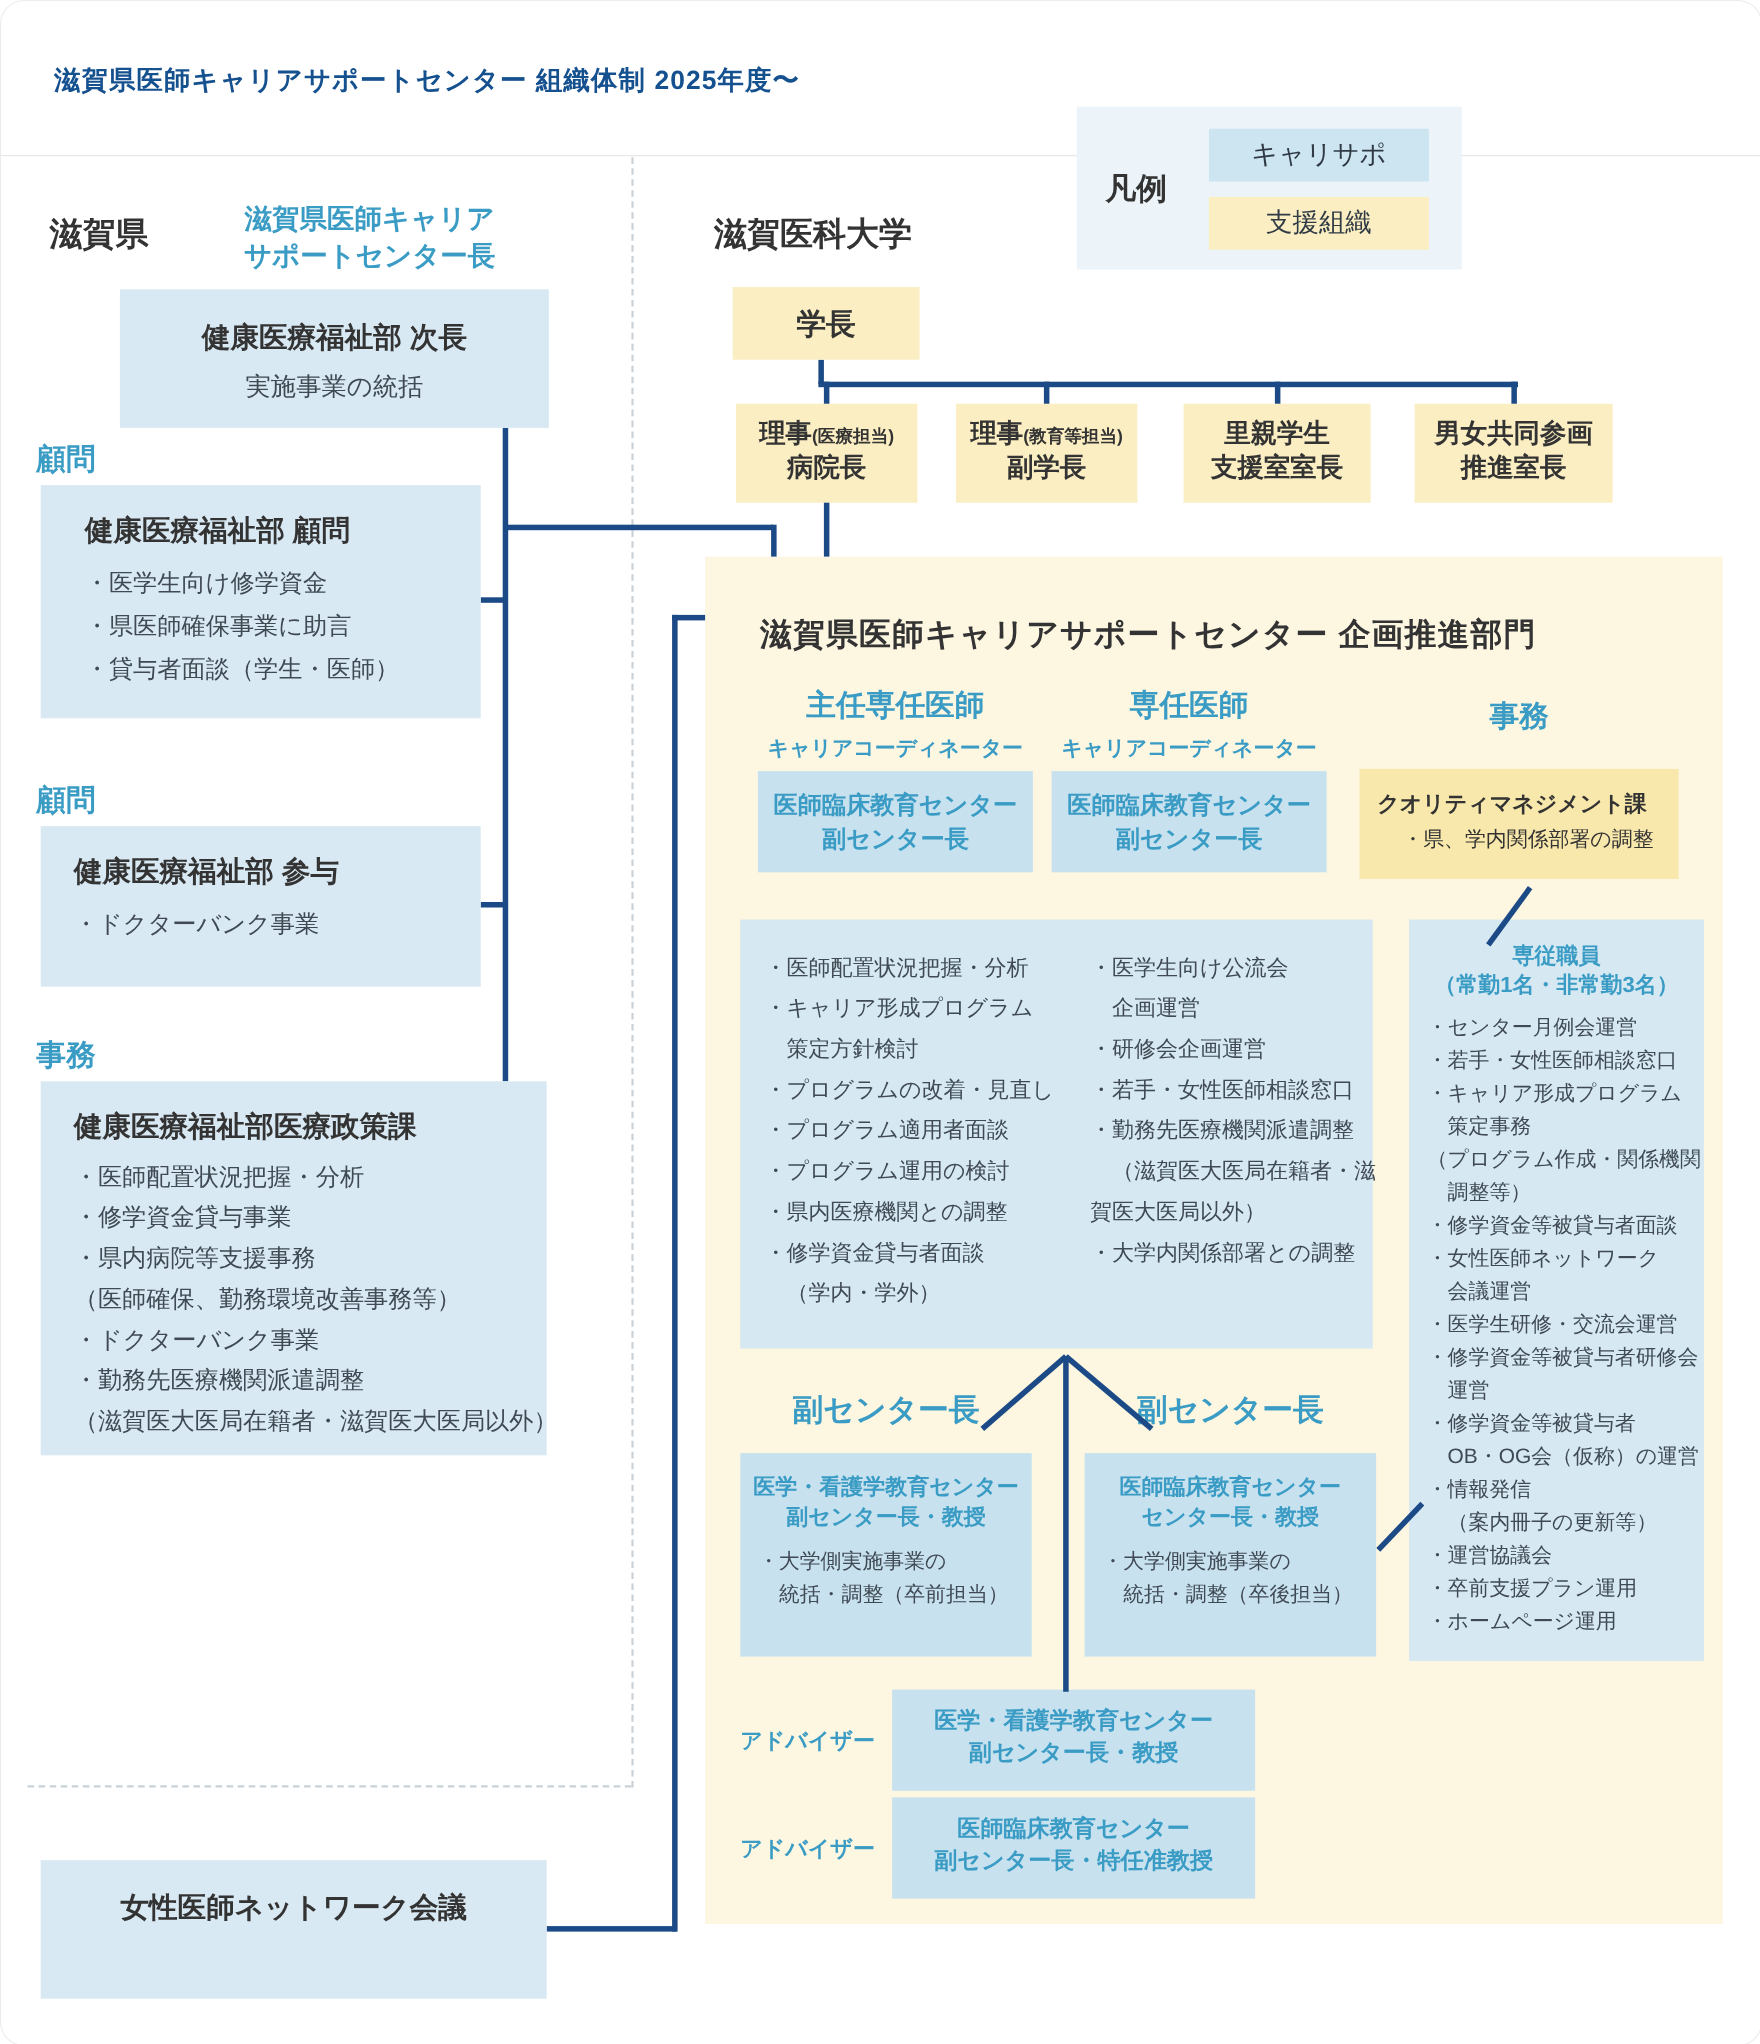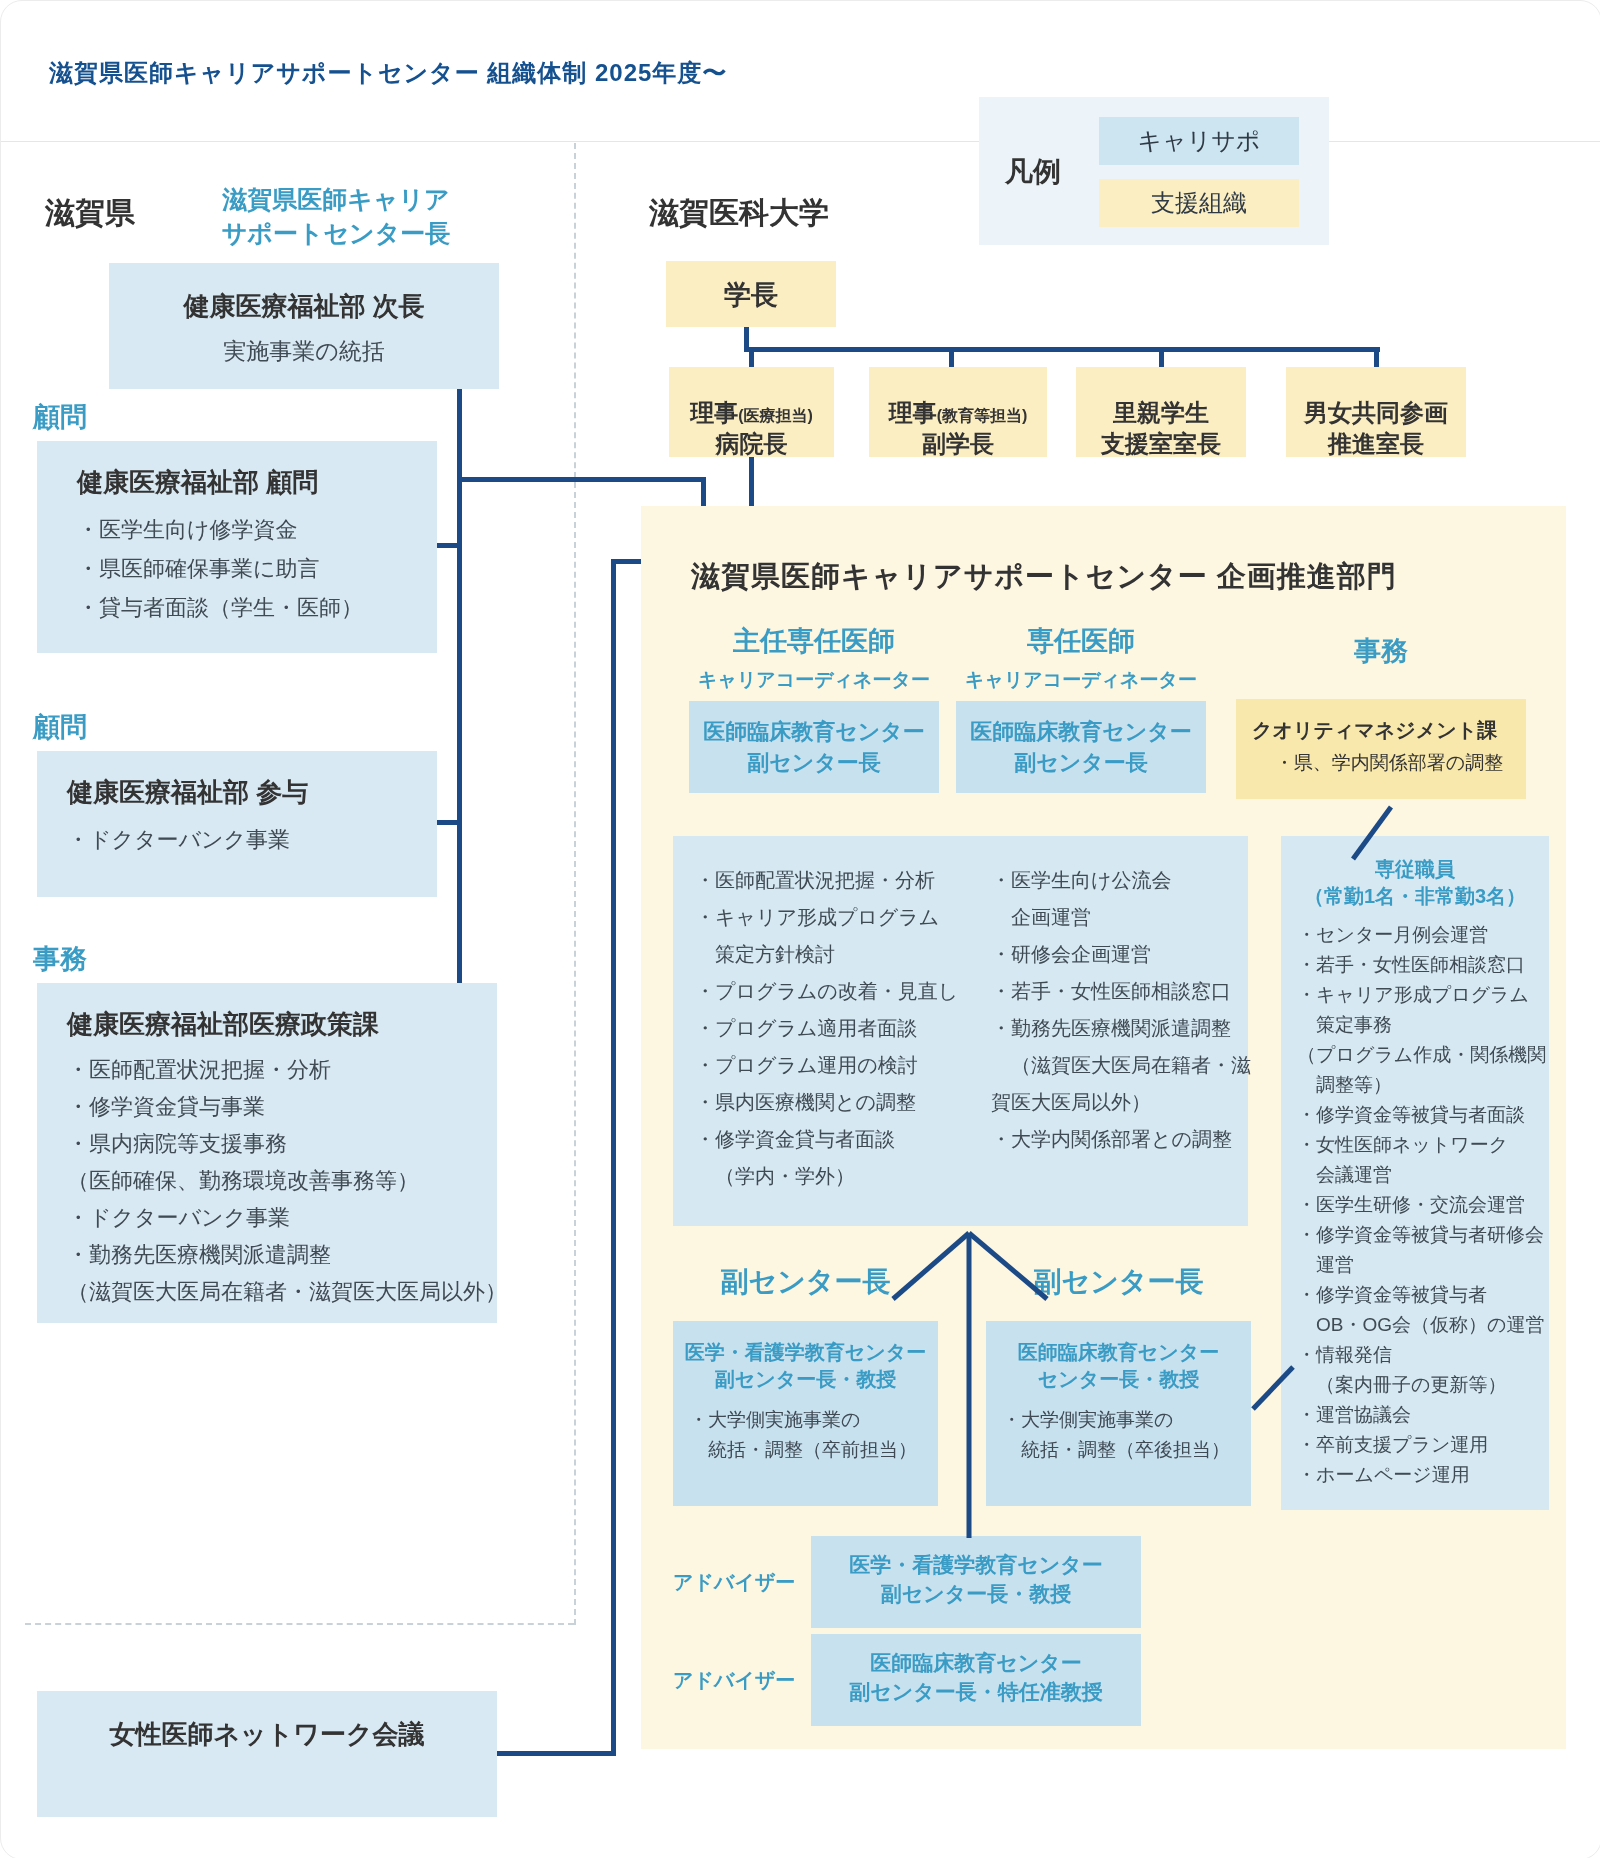--- a/index.html
+++ b/index.html
@@ -31,21 +31,21 @@
   .innerblue{position:absolute;background:#c8e1ef;z-index:3;text-align:center;}
   .innerblue .ib-t{font-size:22px;font-weight:bold;color:#3a9cc4;line-height:1.4;}
   .listblue{position:absolute;background:#d6e8f2;z-index:3;}
   .duty{font-size:20px;color:#3f4a54;line-height:1.85;}
   .staff-items{font-size:19px;color:#3f4a54;line-height:1.58;margin-top:10px;}
   .vice-title{font-size:20px;font-weight:bold;color:#3a9cc4;line-height:1.35;text-align:center;}
   .vice-items{font-size:19px;color:#3f4a54;line-height:1.6;margin-top:12px;text-align:left;}
   .adv-label{position:absolute;font-size:20px;font-weight:bold;color:#3a9cc4;z-index:3;}
   svg.overlay{position:absolute;left:0;top:0;z-index:6;pointer-events:none;}
   .officer{position:absolute;top:366px;height:90px;background:#fbeec2;z-index:2;text-align:center;color:#333;}
-  .officer .o1{font-size:24px;font-weight:600;margin-top:30px;line-height:1.3;}
+  .officer .o1{font-size:24px;font-weight:600;margin-top:12px;line-height:1.3;}
   .officer .o1 .small{font-size:16px;font-weight:600;}
   .officer .o2{font-size:24px;font-weight:600;line-height:1.3;}
   .center-title{position:absolute;left:690px;top:556px;font-size:29px;font-weight:bold;color:#333;z-index:3;letter-spacing:1px;}
 </style>
 </head>
 <body>
 
 <div id="canvas">
 
   <div class="title">滋賀県医師キャリアサポートセンター 組織体制 2025年度〜</div>
@@ -127,21 +127,21 @@
   <div class="region-label" style="left:648px;top:192px;">滋賀医科大学</div>
 
   <div class="yellowbox" style="left:665px;top:260px;width:170px;height:66px;">
     <div style="font-size:27px;font-weight:600;margin-top:16px;">学長</div>
   </div>
 
   <div class="officer" style="left:668px;width:165px;">
     <div class="o1"><span>理事</span><span class="small">(医療担当)</span></div>
     <div class="o2">病院長</div>
   </div>
-  <div class="officer" style="left:868px;width:178px;">
+  <div class="officer" style="left:868px;width:165px;">
     <div class="o1"><span>理事</span><span class="small">(教育等担当)</span></div>
     <div class="o2">副学長</div>
   </div>
   <div class="officer" style="left:1075px;width:170px;">
     <div class="o1">里親学生</div>
     <div class="o2">支援室室長</div>
   </div>
   <div class="officer" style="left:1285px;width:180px;">
     <div class="o1">男女共同参画</div>
     <div class="o2">推進室長</div>

